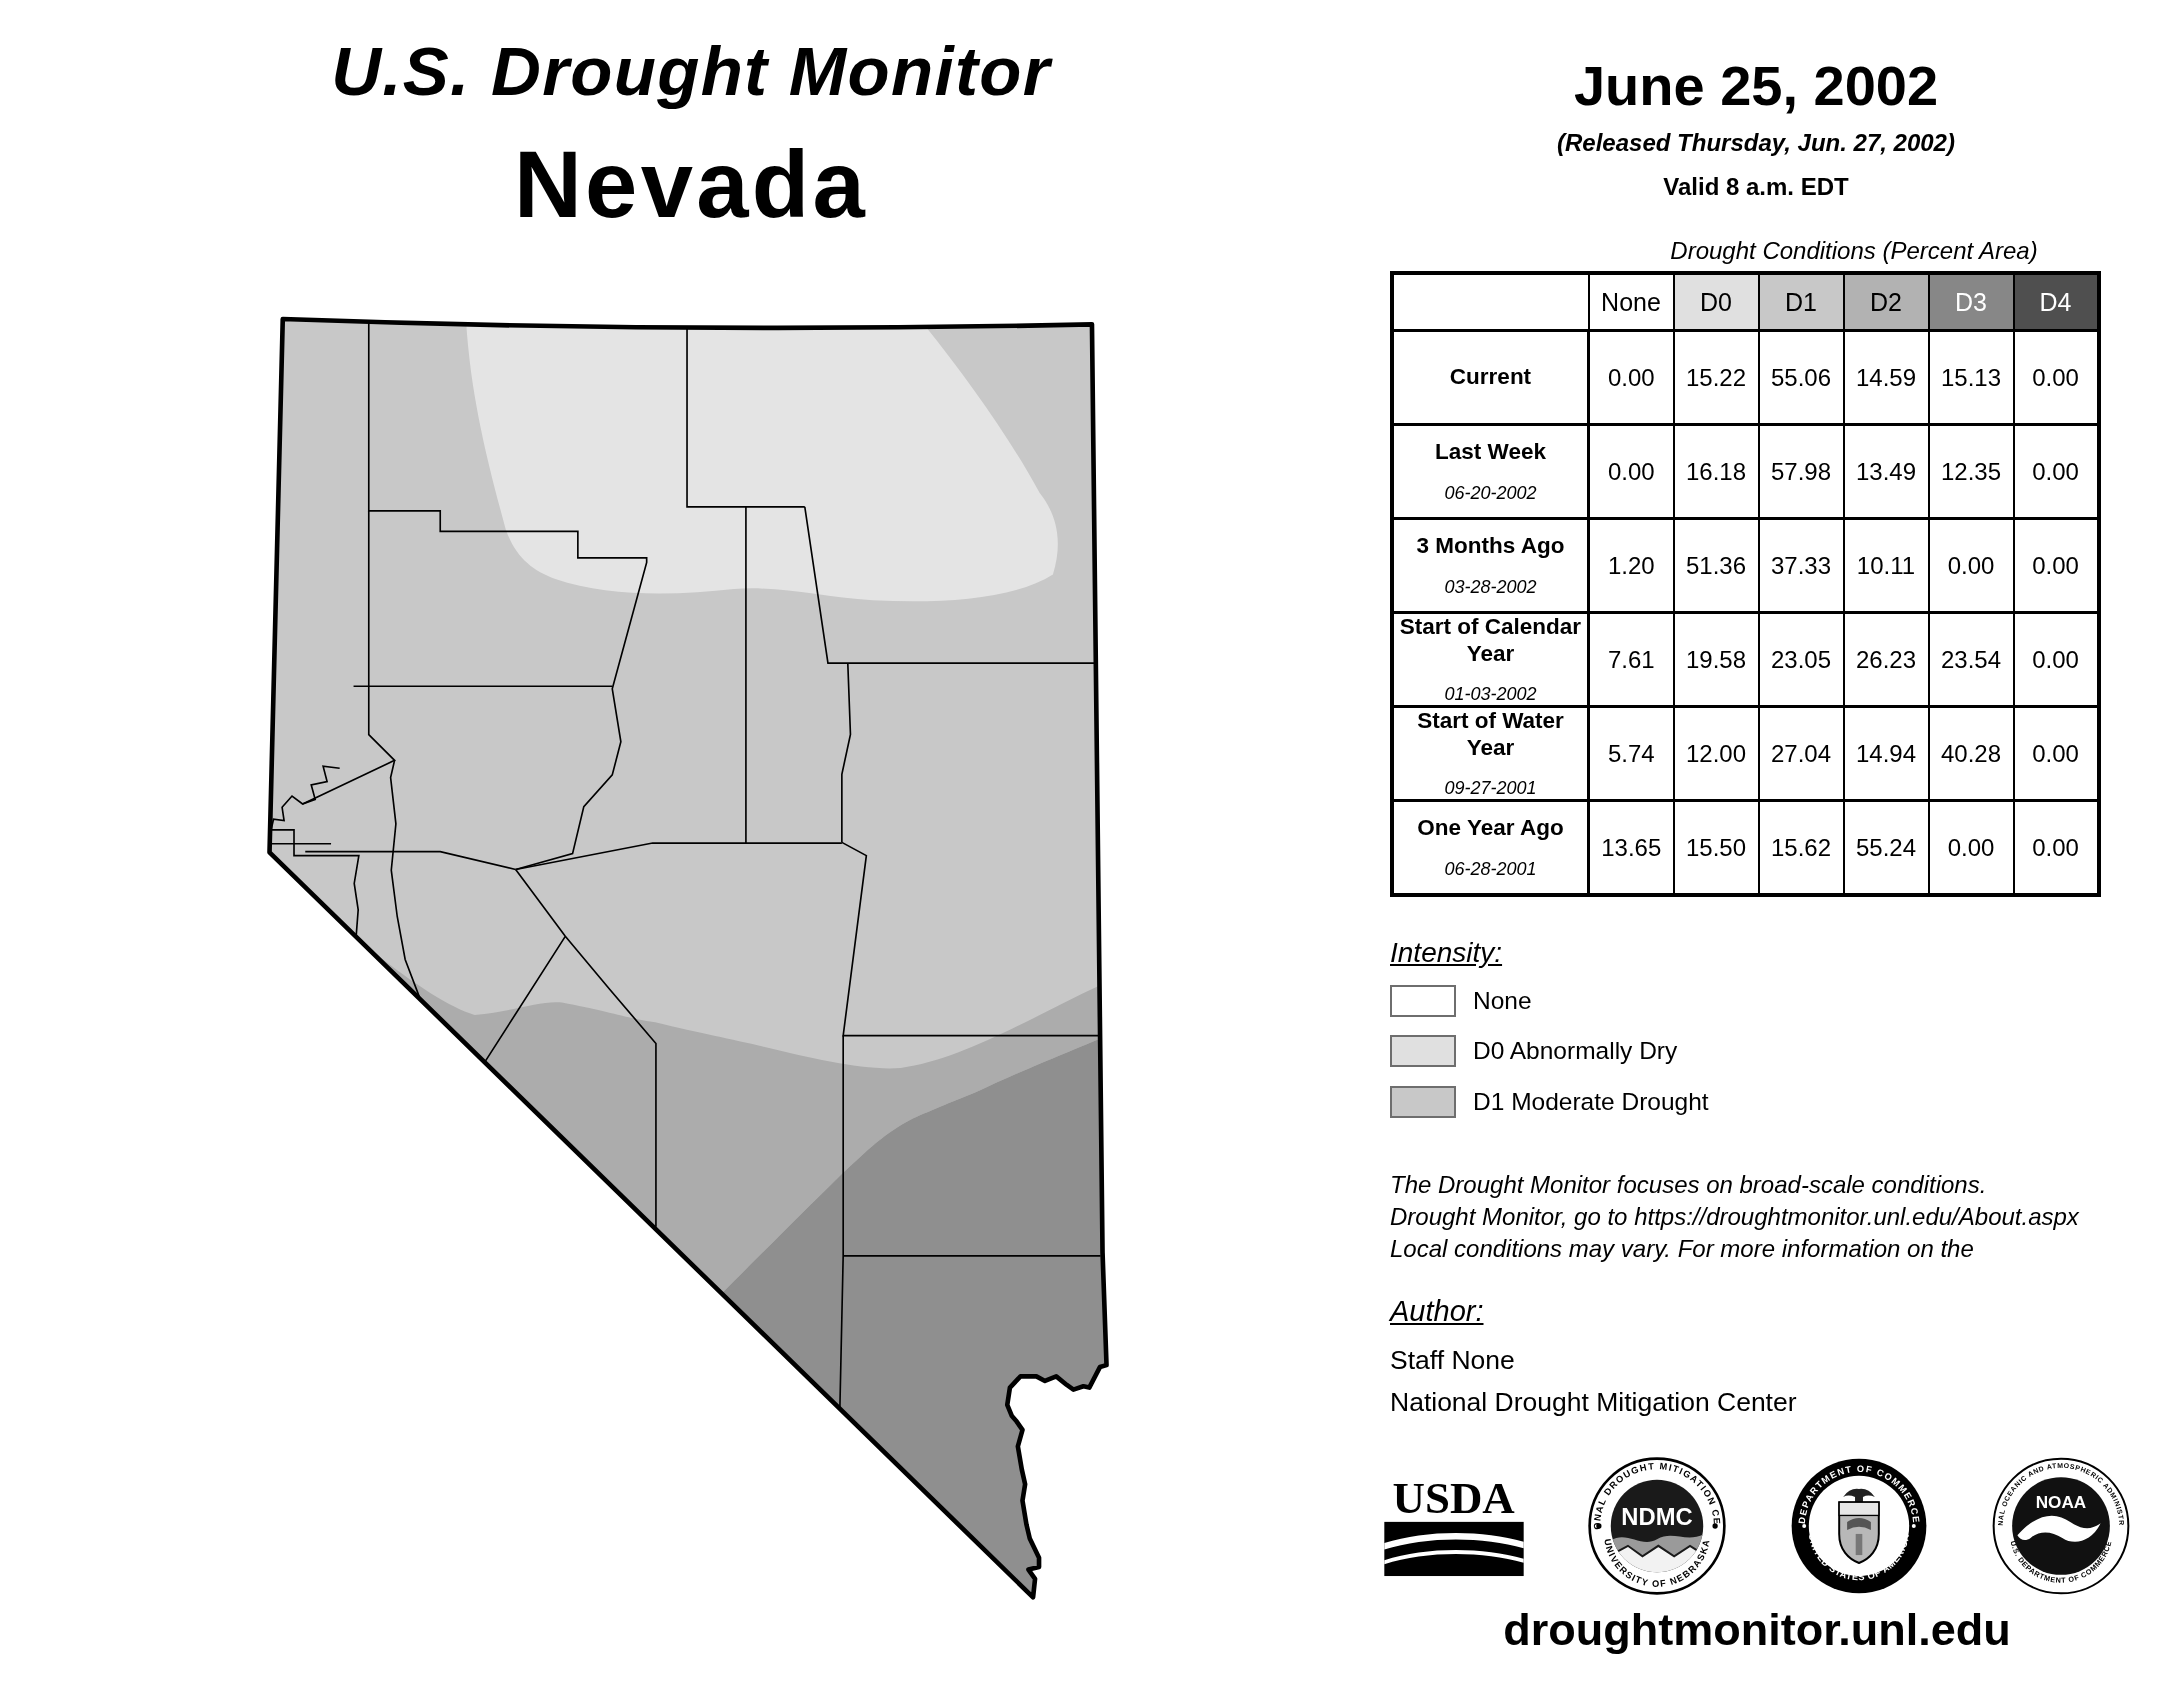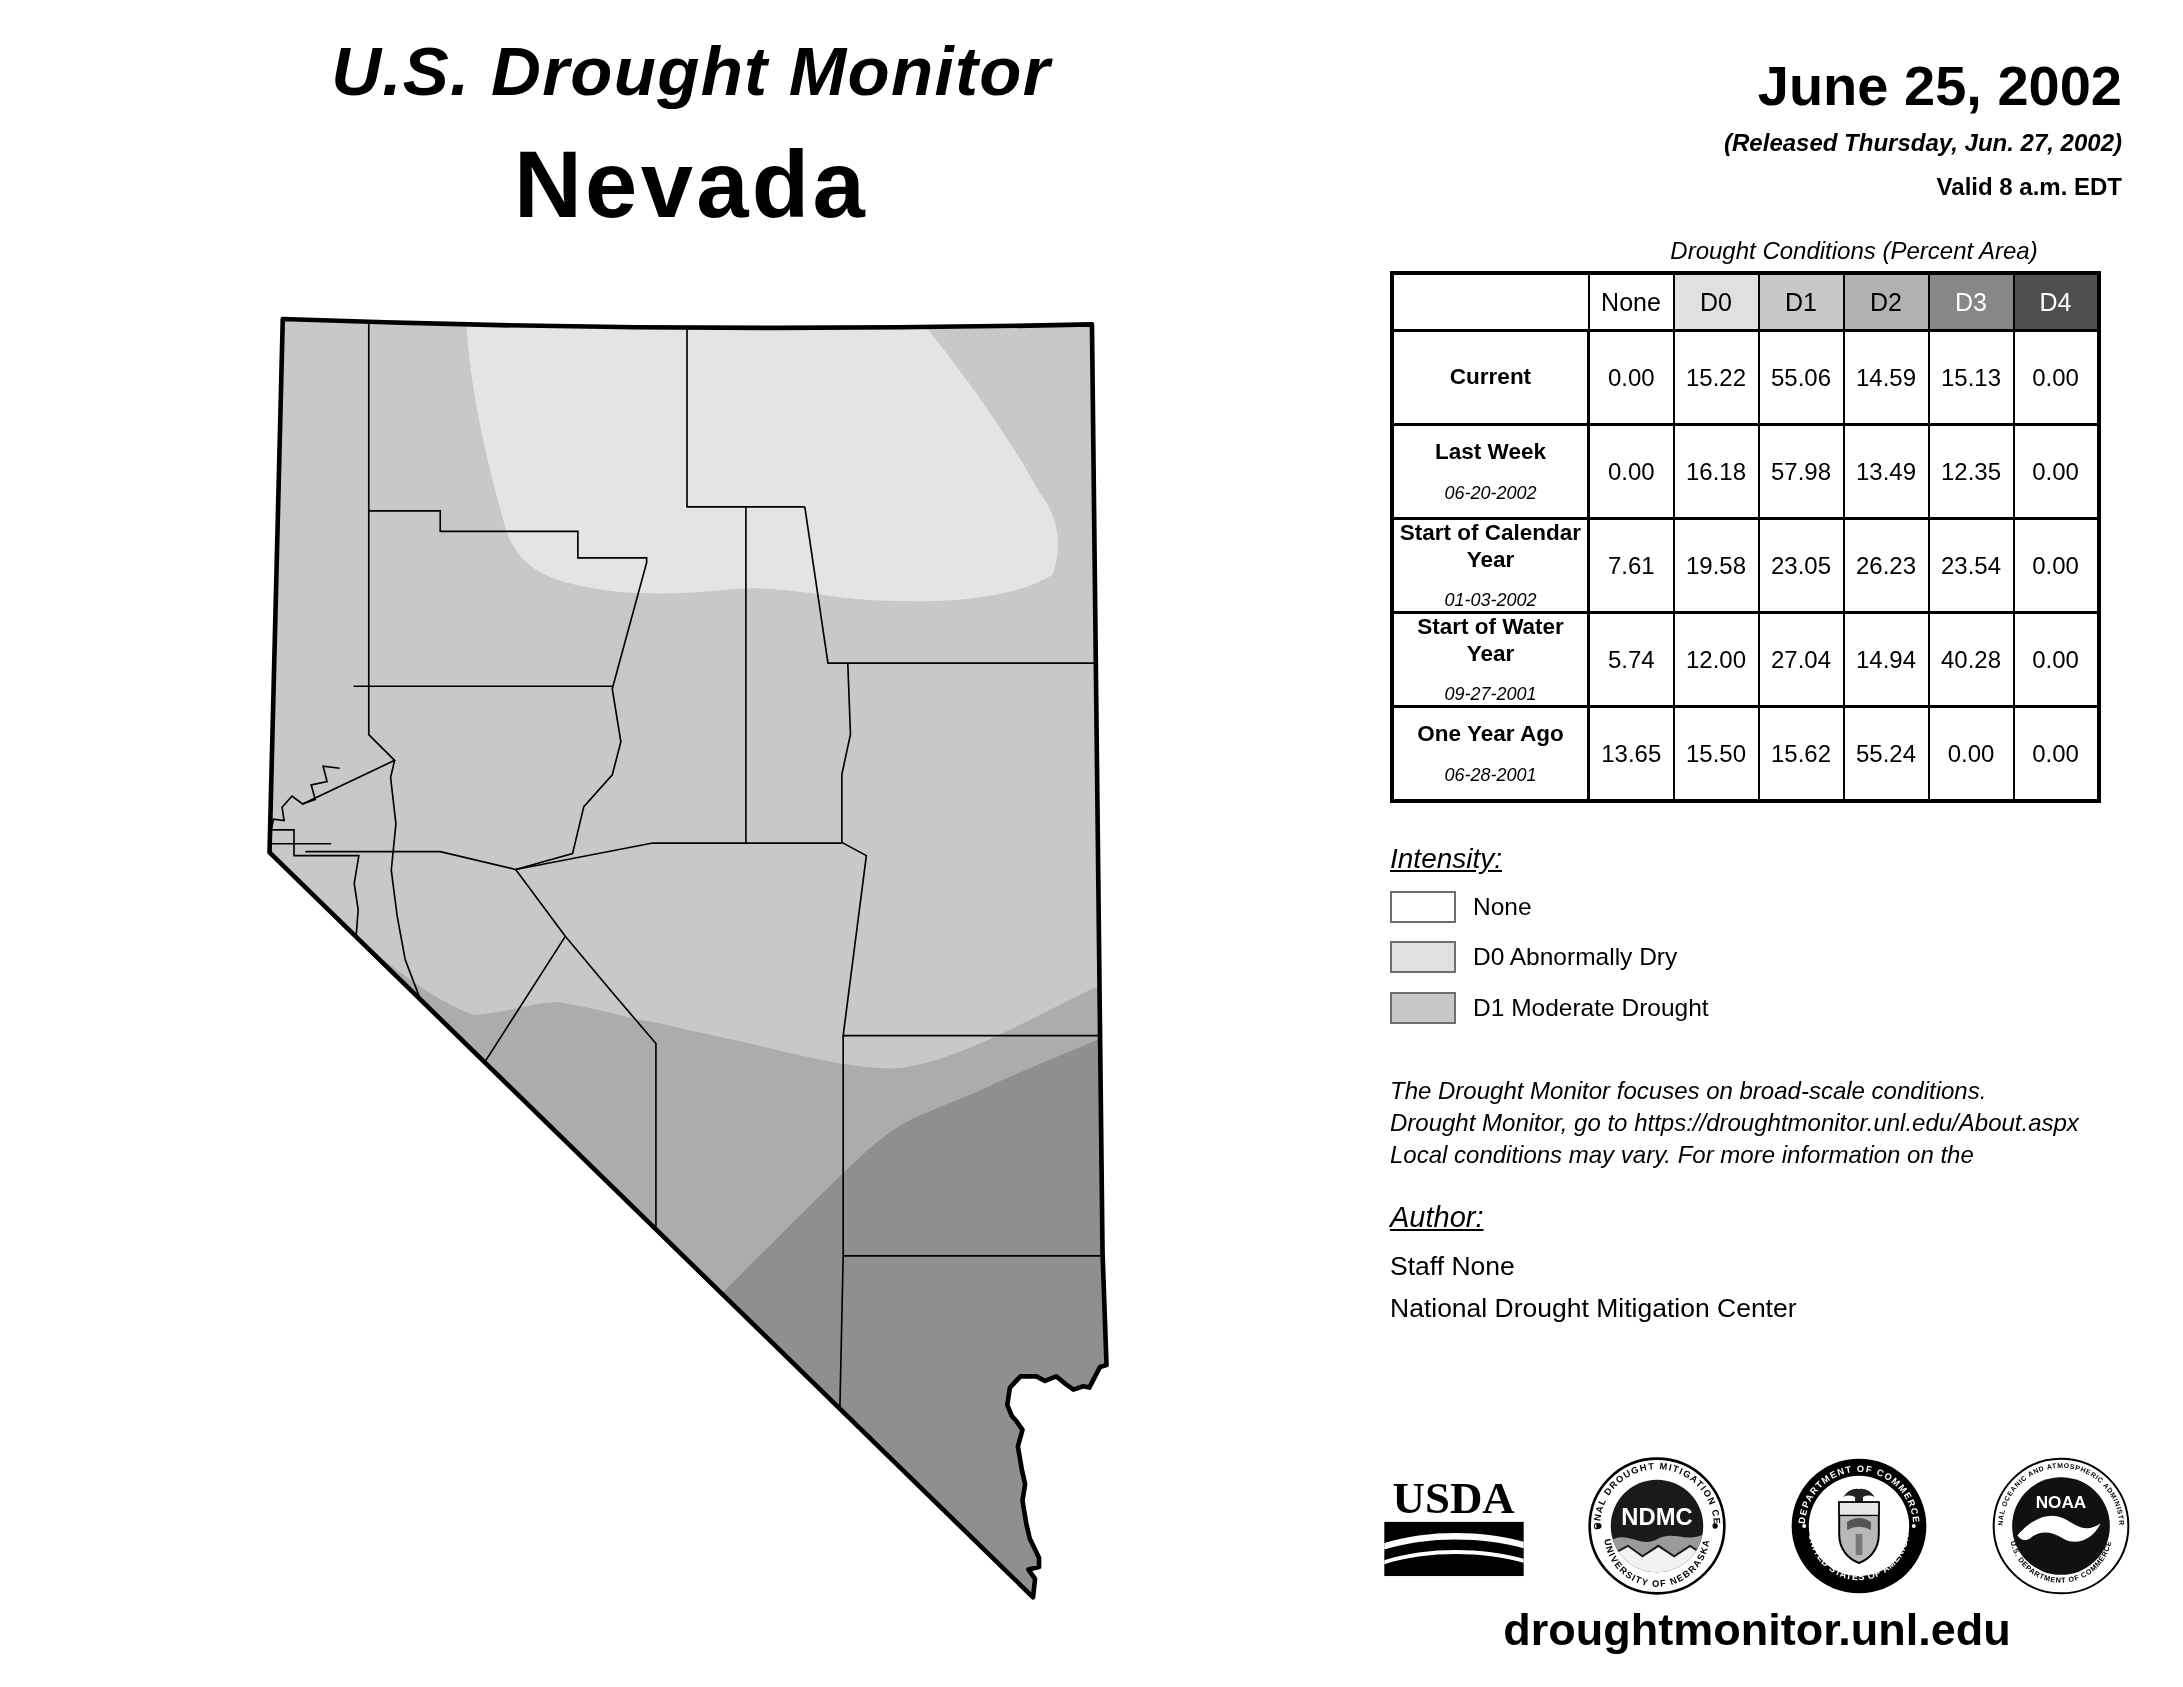--- a/index.html
+++ b/index.html
@@ -7,21 +7,21 @@
        font-family:"Liberation Sans",sans-serif;color:#000;overflow:hidden}
 
   
   .title-block{position:absolute;left:251px;top:32px;width:880px;text-align:center}
   .title-line1{font-size:69px;font-weight:bold;font-style:italic;letter-spacing:1.3px;white-space:nowrap}
   .title-line2{font-size:94px;font-weight:bold;letter-spacing:3.3px;margin-top:20px;white-space:nowrap}
   .map-wrap{position:absolute;left:251px;top:311px;width:880px;height:1297px}
 
   
   .right-col{position:absolute;left:1390px;top:53px;width:734px}
-  .date-block{text-align:right;width:732px}
+  .date-block{text-align:center;width:732px}
   .date-main{font-size:56px;font-weight:bold;white-space:nowrap}
   .date-released{font-size:24px;font-weight:bold;font-style:italic;margin-top:10.6px}
   .date-valid{font-size:24px;font-weight:bold;margin-top:16px}
 
   .table-title{font-size:24px;font-style:italic;margin-top:36px;width:536px;margin-left:196px;text-align:center;white-space:nowrap}
   table.dm{border-collapse:collapse;margin-top:6.6px;table-layout:fixed}
   table.dm th,table.dm td{border:2px solid #000;padding:0;text-align:center;vertical-align:middle}
   table.dm thead th{height:54px;font-size:25px;font-weight:normal;border-width:2.6px}
   table.dm thead th.corner{border:none;background:#fff}
   table.dm tbody td{height:91px;font-size:24px;border-top-width:3.3px}
@@ -149,20 +149,32 @@
           </th>
           <td>0.00</td>
           <td>16.18</td>
           <td>57.98</td>
           <td>13.49</td>
           <td>12.35</td>
           <td>0.00</td>
         </tr>
         <tr>
           <th class="stub">
+            <div class="row-label">3 Months Ago</div>
+            <div class="row-date">03-28-2002</div>
+          </th>
+          <td>1.20</td>
+          <td>51.36</td>
+          <td>37.33</td>
+          <td>10.11</td>
+          <td>0.00</td>
+          <td>0.00</td>
+        </tr>
+        <tr>
+          <th class="stub">
             <div class="row-label">Start of Calendar Year</div>
             <div class="row-date">01-03-2002</div>
           </th>
           <td>7.61</td>
           <td>19.58</td>
           <td>23.05</td>
           <td>26.23</td>
           <td>23.54</td>
           <td>0.00</td>
         </tr>

